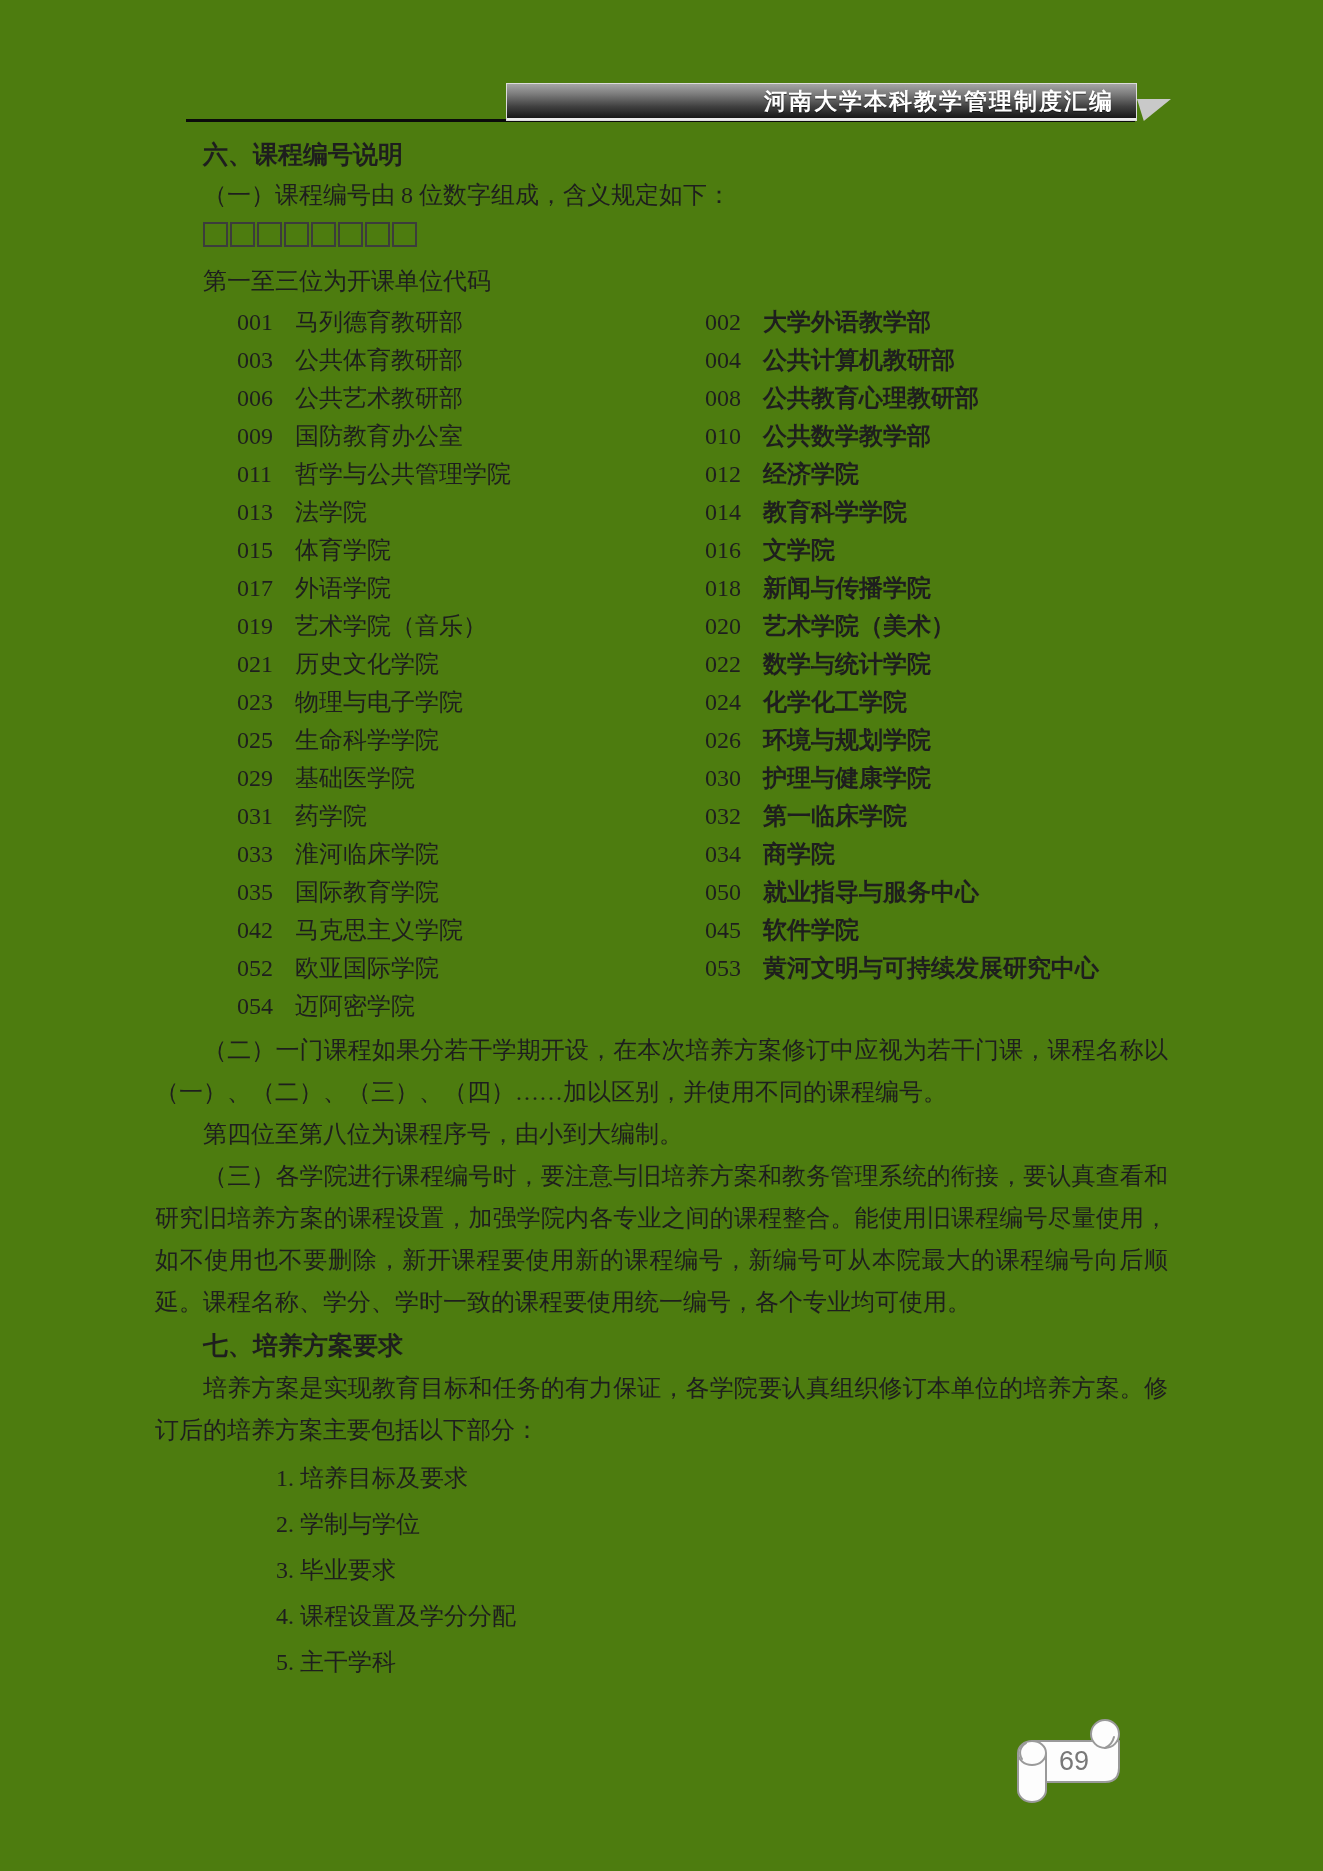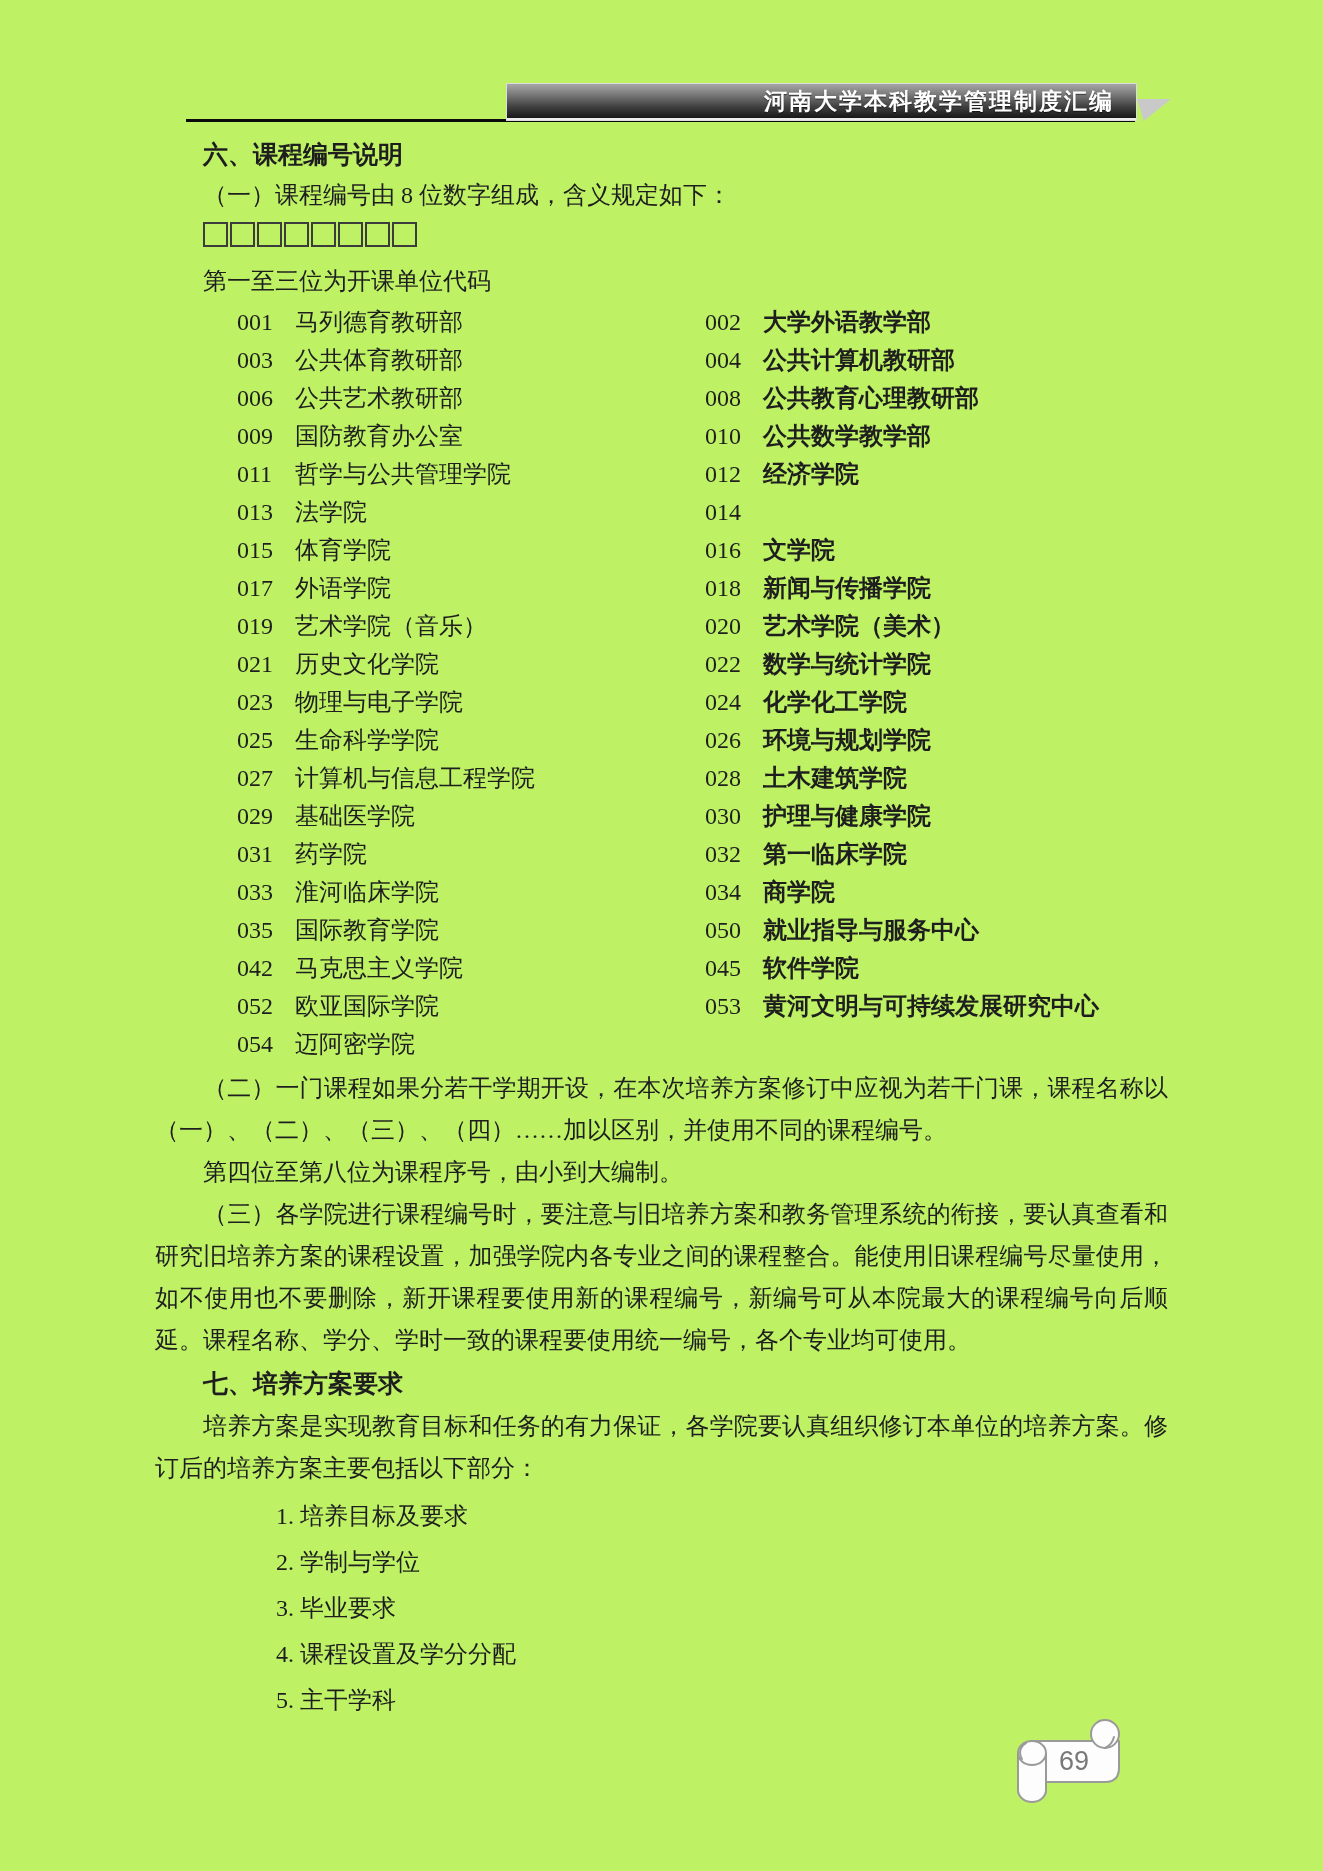--- a/index.html
+++ b/index.html
@@ -1,16 +1,16 @@
 <!DOCTYPE html>
 <html><head>
 <meta charset="utf-8">
 <style>
   html,body{margin:0;padding:0;background:#ffffff;}
-  .page{position:relative;width:1323px;height:1871px;background:#bef264;overflow:hidden;
+  .page{position:relative;width:1323px;height:1871px;background:#4d7c0f;overflow:hidden;
         font-family:"Liberation Serif","DejaVu Serif",serif;color:#1e1e1e;}
   
   .hdr-rule{position:absolute;left:186px;top:119px;width:949px;height:3px;background:#0b0b0b;}
   .hdr-banner{position:absolute;left:507px;top:84px;width:629px;height:36px;
       background:linear-gradient(180deg,#a6a6a6 0%,#7e7e7e 28%,#414141 66%,#171717 100%);
       border-bottom:2px solid #ececec;box-shadow:0 0 0 1px #dcdcdc;
       display:flex;align-items:center;justify-content:flex-end;padding-right:22px;box-sizing:border-box;}
   .hdr-banner span{color:#ffffff;font-size:23px;font-weight:bold;letter-spacing:2px;
       text-shadow:0 1px 1px rgba(0,0,0,.6);white-space:nowrap;}
   .hdr-corner{position:absolute;left:1137px;top:99px;width:34px;height:22px;background:#c9c9c9;
@@ -87,20 +87,21 @@
       <div class="coderow">
           <span class="lcode">011</span>
           <span class="lname">哲学与公共管理学院</span>
           <span class="rcode">012</span>
           <span class="rname">经济学院</span>
         </div>
       <div class="coderow">
           <span class="lcode">013</span>
           <span class="lname">法学院</span>
           <span class="rcode">014</span>
+          <span class="rname">教育科学学院</span>
         </div>
       <div class="coderow">
           <span class="lcode">015</span>
           <span class="lname">体育学院</span>
           <span class="rcode">016</span>
           <span class="rname">文学院</span>
         </div>
       <div class="coderow">
           <span class="lcode">017</span>
           <span class="lname">外语学院</span>
@@ -123,26 +124,20 @@
           <span class="lcode">023</span>
           <span class="lname">物理与电子学院</span>
           <span class="rcode">024</span>
           <span class="rname">化学化工学院</span>
         </div>
       <div class="coderow">
           <span class="lcode">025</span>
           <span class="lname">生命科学学院</span>
           <span class="rcode">026</span>
           <span class="rname">环境与规划学院</span>
-        </div>
-      <div class="coderow">
-          <span class="lcode">027</span>
-          <span class="lname">计算机与信息工程学院</span>
-          <span class="rcode">028</span>
-          <span class="rname">土木建筑学院</span>
         </div>
       <div class="coderow">
           <span class="lcode">029</span>
           <span class="lname">基础医学院</span>
           <span class="rcode">030</span>
           <span class="rname">护理与健康学院</span>
         </div>
       <div class="coderow">
           <span class="lcode">031</span>
           <span class="lname">药学院</span>

